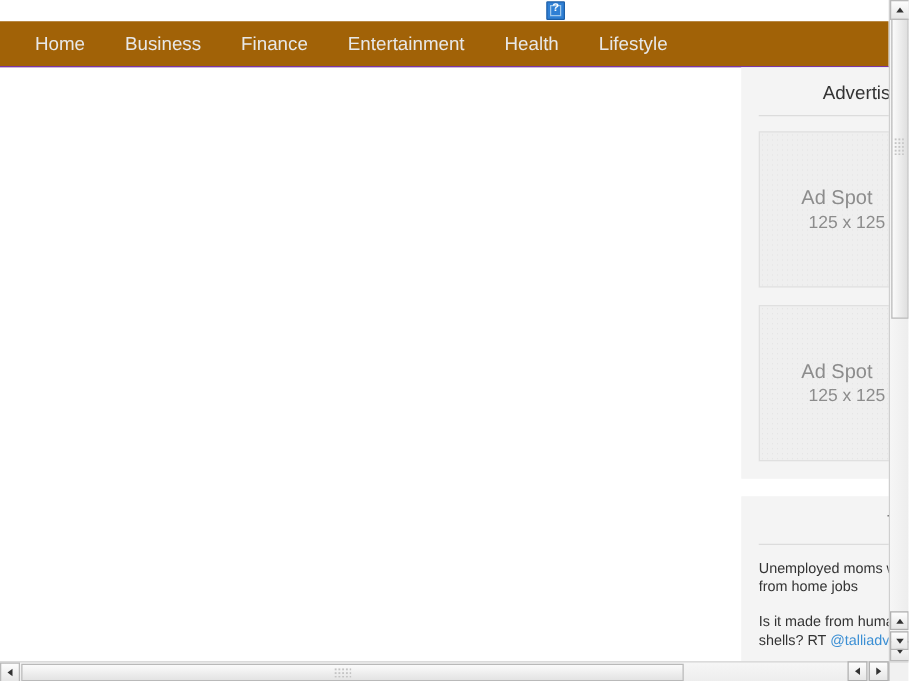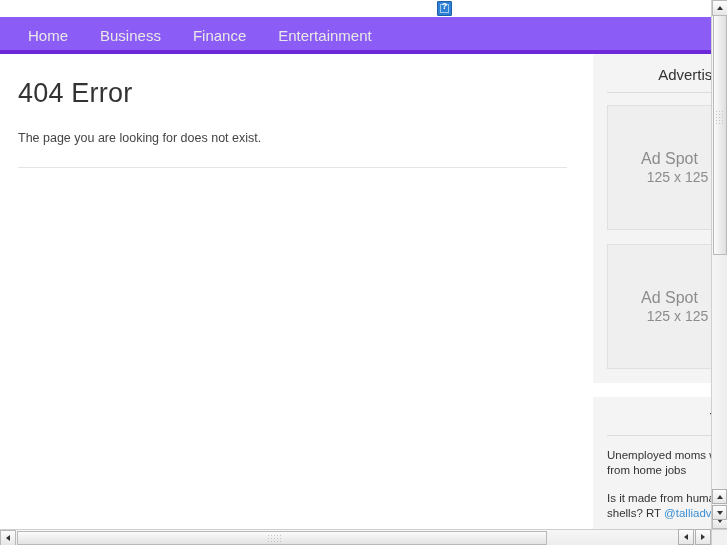--- a/index.html
+++ b/index.html
@@ -66,25 +66,25 @@
     text-align: center;
     font-size: 9px;
     line-height: 11px;
     color: #ffffff;
     font-family: "Liberation Sans", sans-serif;
     font-weight: bold;
   }
 
   
   #navbar {
-    background: #8b5cf6;
+    background: #a16207;
     height: 37px;
     width: 100%;
     box-sizing: border-box;
-    border-bottom: 4px solid #6d28d9;
+    border-bottom: 1px solid #6d28d9;
     position: relative;
   }
   #navlist {
     list-style: none;
     margin: 0;
     padding: 0 0 0 12px;
     height: 37px;
     display: flex;
     align-items: center;
   }
@@ -403,32 +403,31 @@
         </li>
         <li>
           <a href="#">Business</a>
         </li>
         <li>
           <a href="#">Finance</a>
         </li>
         <li>
           <a href="#">Entertainment</a>
         </li>
+        <li>
+          <a href="#">Health</a>
+        </li>
+        <li>
+          <a href="#">Lifestyle</a>
+        </li>
       </ul>
     </div>
 
     <div id="columns">
 
-      <div id="content">
-        <div class="inner">
-          <h1 id="error-title">404 Error</h1>
-          <p id="error-text">The page you are looking for does not exist.</p>
-          <hr>
-        </div>
-      </div>
 
       <div id="sidebar">
 
         <div class="widget">
           <h3 class="widget-title">Advertisement</h3>
           <hr class="widget-rule">
           <div class="adspot">
             <div class="l1">Ad Spot</div>
             <div class="l2">125 x 125</div>
           </div>

